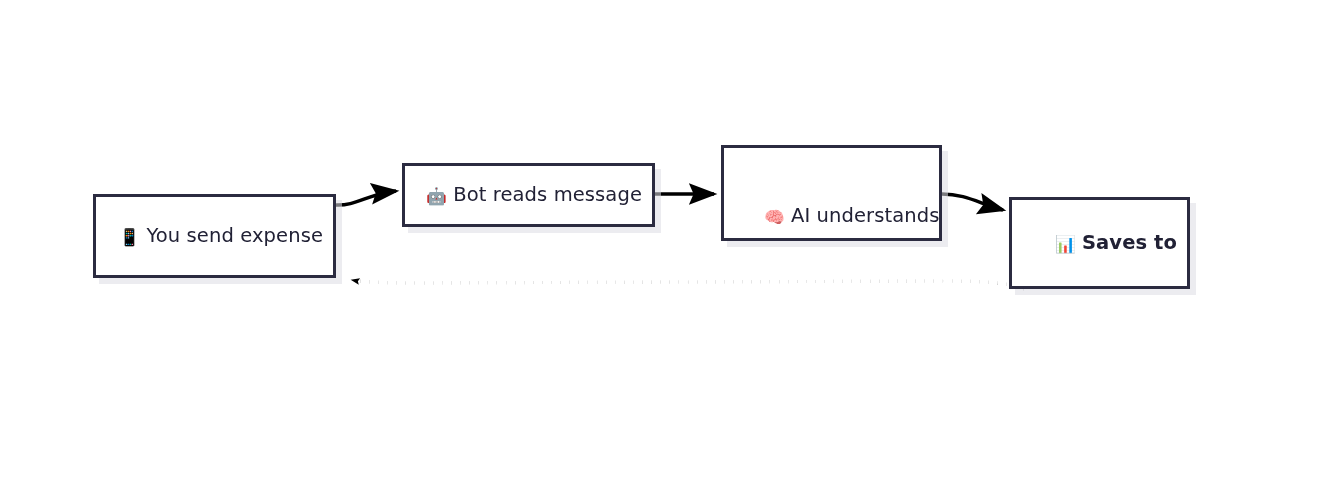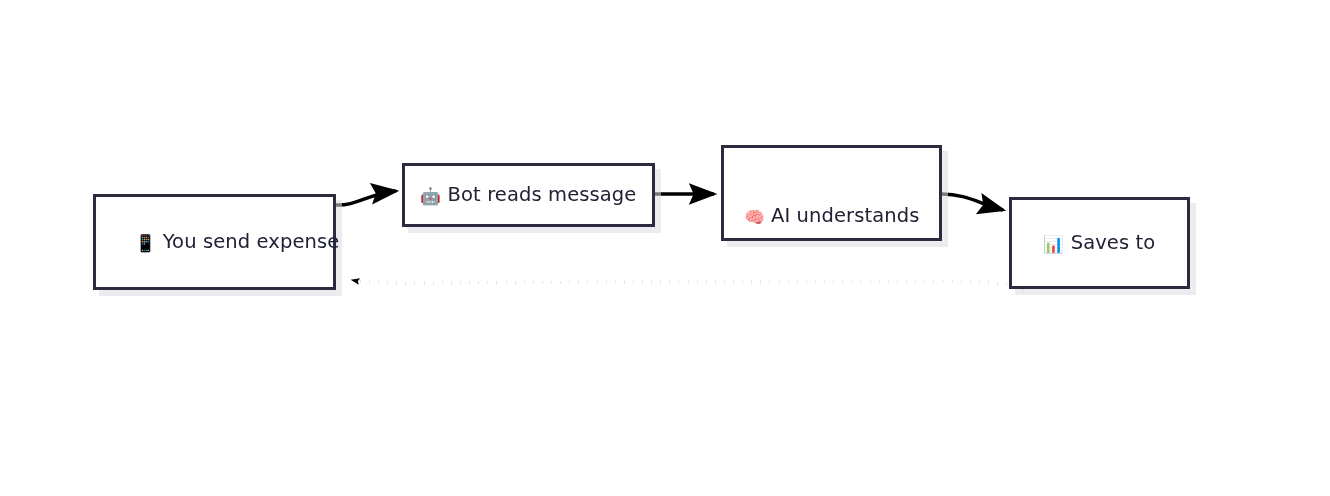--- a/index.html
+++ b/index.html
@@ -30,21 +30,21 @@
     pointer-events: none;
   }
   .node {
     position: absolute;
     box-sizing: border-box;
     background: #ffffff;
     border: 3px solid #2b2b40;
     color: #212135;
     display: flex;
     align-items: center;
-    justify-content: center;
+    justify-content: flex-end;
     text-align: center;
     box-shadow: 6px 6px 0 0 rgba(220,220,228,0.55);
     line-height: 1.32;
     letter-spacing: 0.1px;
   }
   .node-inner {
     display: block;
     padding: 0 10px;
   }
   .node-line {
@@ -52,37 +52,38 @@
     white-space: nowrap;
   }
   .emoji {
     font-family: "DejaVu Sans", sans-serif;
     font-size: 0.86em;
     margin-right: 6px;
     vertical-align: -1px;
   }
   
   #node-whatsapp {
-    left: 93px;  top: 194px;  width: 243px; height: 96px;
+    left: 93px;  top: 194px;  width: 243px; height: 84px;
     font-size: 19.5px;
     padding-left: 46px;
   }
   #node-bot {
     left: 402px; top: 163px; width: 253px; height: 64px;
     font-size: 19.5px;
   }
   #node-ai {
     left: 721px; top: 145px; width: 221px; height: 96px;
     font-size: 19.5px;
     justify-content: flex-start;
   }
-  #node-ai .node-inner { text-align: center; padding-left: 20px; margin-top: 46px; }
+  #node-ai .node-inner { text-align: center; padding-left: 40px; margin-top: 46px; }
   #node-sheets {
     left: 1009px; top: 197px; width: 181px; height: 92px;
     font-size: 19.5px;
+    font-weight: bold;
   }
 </style>
 </head>
 <body>
 
 <div id="flow-canvas">
 
   <svg class="edge-layer" viewBox="0 0 1330 496" width="1330" height="496" xmlns="http://www.w3.org/2000/svg">
     <defs>
       <marker id="arrowhead" markerWidth="9" markerHeight="9" refX="7.4" refY="3.2" orient="auto" markerUnits="strokeWidth">

